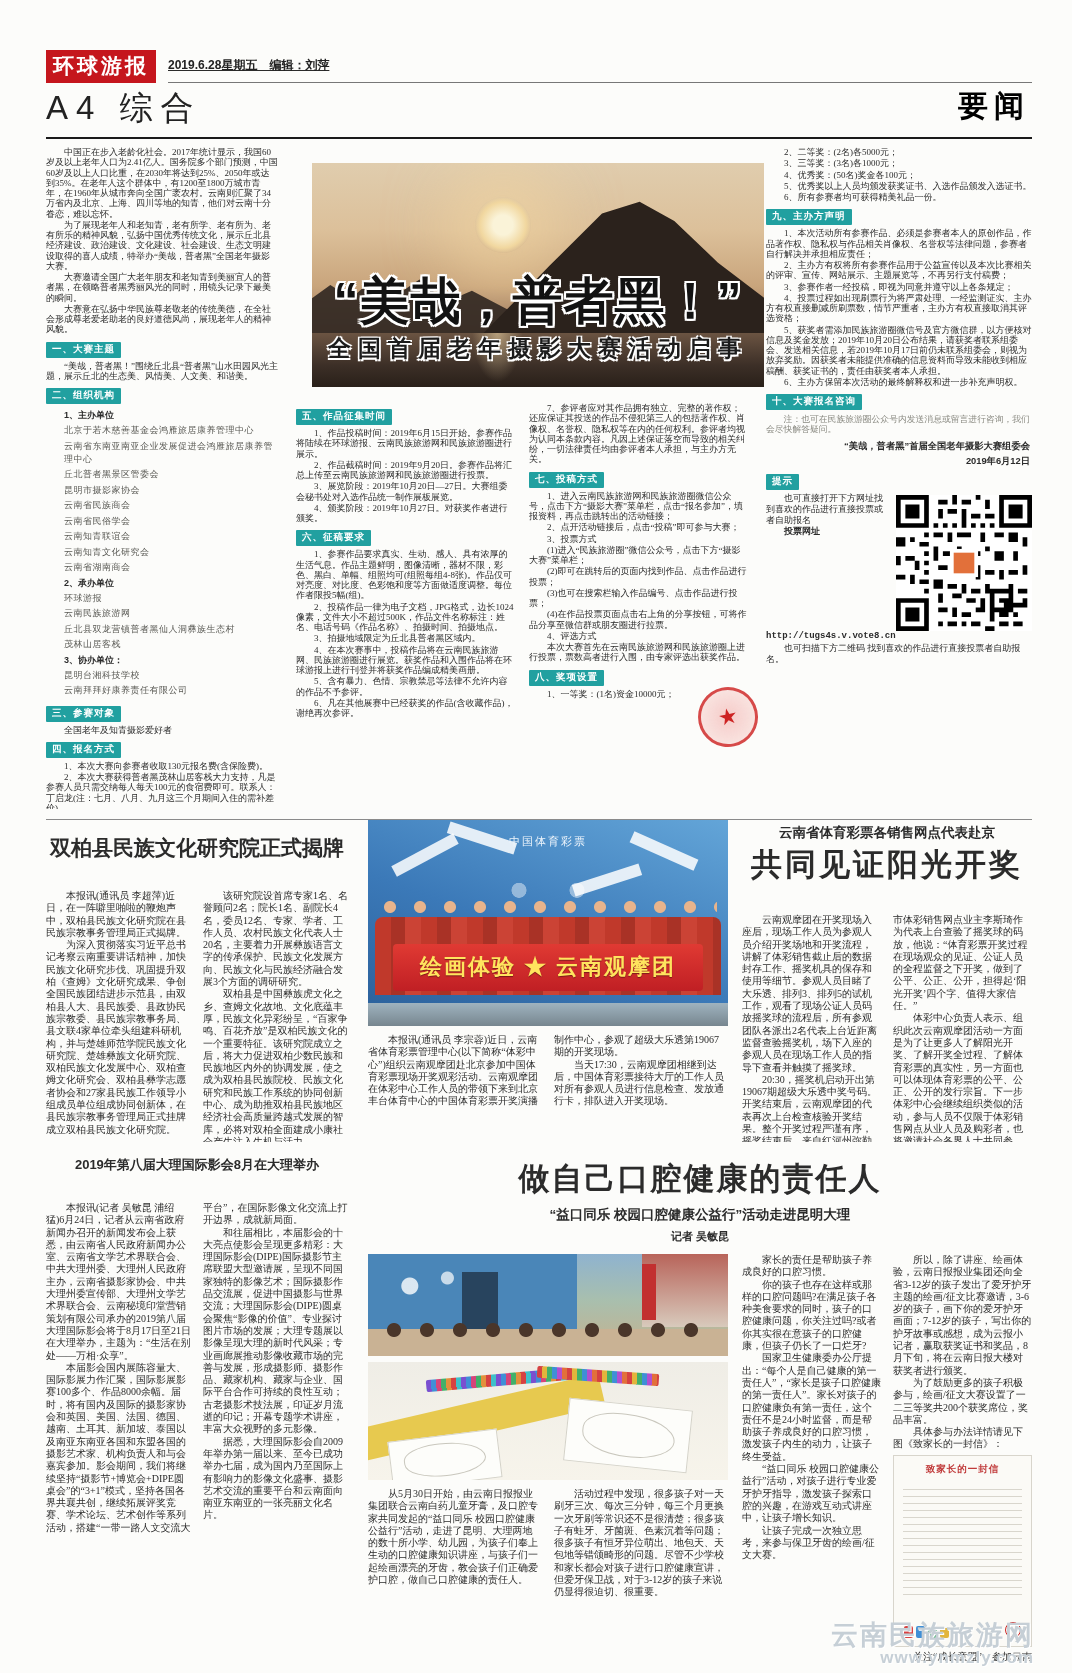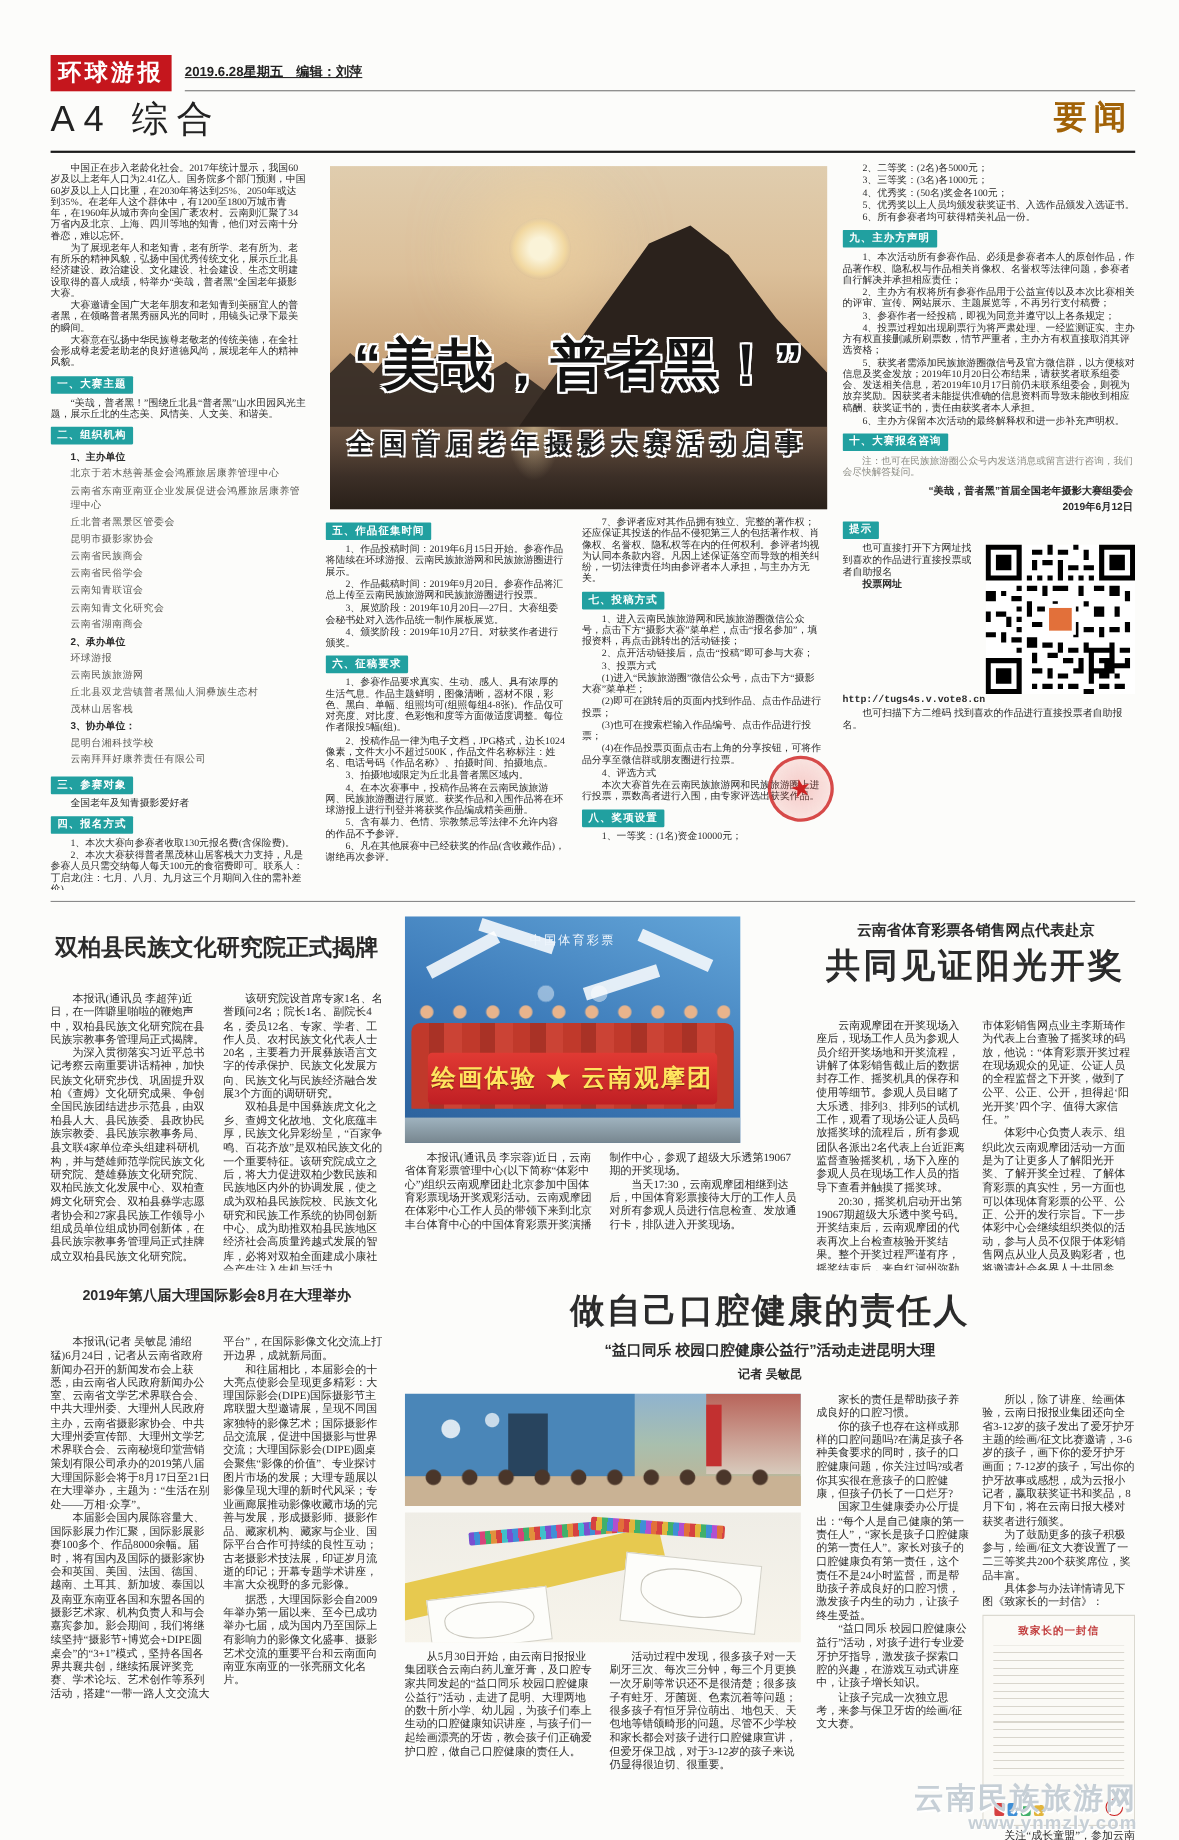--- a/index.html
+++ b/index.html
@@ -7,41 +7,41 @@
   .page{position:absolute;inset:0;background:#fcfcfa;}
   .inner{position:absolute;left:46px;top:50px;width:986px;}
 
   
   .mast{position:relative;border-bottom:2px solid #1a1a1a;padding-bottom:6px;}
   .mast-row1{display:flex;align-items:flex-end;gap:12px;}
   .logo{background:#c5161d;color:#fff;font-family:"Liberation Sans",sans-serif;font-weight:bold;font-size:21px;padding:2px 7px 3px;letter-spacing:3px;white-space:nowrap;}
   .dateline-wrap{flex:1;border-bottom:1px solid #777;padding-bottom:8px;text-decoration:underline;}
   .dateline{font-family:"Liberation Sans",sans-serif;font-weight:bold;font-size:12px;color:#222;}
   .page-label{font-family:"Liberation Sans",sans-serif;font-size:33px;letter-spacing:8px;color:#222;margin-top:3px;}
-  .section-label{position:absolute;right:2px;bottom:10px;color:#a16207;font-family:"Liberation Sans",sans-serif;font-weight:900;font-size:30px;letter-spacing:6px;}
+  .section-label{position:absolute;right:2px;bottom:10px;color:#000000;font-family:"Liberation Sans",sans-serif;font-weight:900;font-size:30px;letter-spacing:6px;}
 
   
   .annc{display:flex;gap:18px;margin-top:8px;height:662px;overflow:hidden;position:relative;}
   .a-col1{width:232px;flex:none;overflow:hidden;}
   .a-mid{width:452px;flex:none;position:relative;}
   .a-col4{width:266px;flex:none;overflow:hidden;}
   .midcols{display:flex;gap:14px;margin-top:6px;height:334px;overflow:hidden;}
   .midcols .mcol{flex:1;overflow:hidden;}
 
   .annc .p{font-size:9px;line-height:1.14;text-indent:2em;margin:0 0 1px;}
   .sh{display:inline-block;background:#21a0a0;color:#fff;font-family:"Liberation Sans",sans-serif;font-weight:bold;font-size:9.5px;padding:1px 6px 2px;margin:6px 0 3px;letter-spacing:1px;border-radius:1px;}
   .bsub{font-family:"Liberation Sans",sans-serif;font-weight:bold;font-size:9px;margin:2px 0 2px 2em;}
   .org p{font-size:9px;color:#5a5a55;margin:0 0 2.5px 2em;letter-spacing:.5px;text-indent:0;}
   .contacts p{font-family:"Liberation Sans",sans-serif;font-weight:bold;font-size:9px;margin:0 0 2px 2em;text-indent:0;}
   .note{font-size:8.8px;color:#8a8a82;line-height:1.15;text-indent:2em;margin:1px 0 0;}
   .signoff{text-align:right;font-weight:bold;font-size:9.3px;margin:6px 2px 0;font-family:"Liberation Sans",sans-serif;}
   .signoff2{text-align:right;font-weight:bold;font-size:9.3px;margin:2px 2px 0;font-family:"Liberation Sans",sans-serif;}
 
   
-  .photo-sunset{position:relative;width:452px;height:312px;margin:4px;overflow:hidden;
+  .photo-sunset{position:relative;width:452px;height:224px;margin:16px;overflow:hidden;
     background:linear-gradient(180deg,#e0cdae 0%,#dcc09a 30%,#c9a57c 55%,#93715a 75%,#4a392e 100%);}
   .sun{position:absolute;left:36%;top:15%;width:56px;height:56px;border-radius:50%;
     background:radial-gradient(circle,#faf3d8 25%,#f1d79f 58%,rgba(240,210,150,0) 75%);
     box-shadow:0 0 55px 32px rgba(243,214,160,.55);}
   .mtn-l{position:absolute;left:0;bottom:22%;width:58%;height:42%;background:#342a23;opacity:.93;
     clip-path:polygon(0 100%,0 58%,7% 44%,15% 58%,23% 38%,32% 55%,41% 38%,51% 62%,61% 50%,76% 72%,100% 100%);}
   .mtn-r{position:absolute;right:0;bottom:20%;width:64%;height:66%;background:#2b221c;
     clip-path:polygon(0 100%,9% 82%,26% 48%,44% 13%,57% 5%,69% 18%,84% 46%,100% 70%,100% 100%);}
   .water{position:absolute;left:0;bottom:0;width:100%;height:24%;
     background:radial-gradient(ellipse 36px 70px at 41% 0,rgba(244,220,170,.55),transparent 70%),
@@ -58,42 +58,42 @@
     border:3px solid rgba(205,35,35,.8);background:radial-gradient(circle,rgba(230,60,50,.25),rgba(230,60,50,.08));
     color:#cd2323;display:flex;align-items:center;justify-content:center;font-size:22px;transform:rotate(-12deg);}
 
   
   .tipwrap{overflow:hidden;}
   .qr{float:right;width:136px;height:136px;margin:2px 0 0 6px;}
   .tip-p{font-size:9px;line-height:1.2;text-indent:2em;margin:0 0 1px;}
   .url{font-family:"Liberation Mono",monospace;font-weight:bold;}
 
   
-  .bottom{margin-top:10px;border-top:1px solid #8a8a8a;padding-top:13px;display:grid;
+  .bottom{margin-top:10px;border-top:1px solid #8a8a8a;padding-top:0;display:grid;
     grid-template-columns:302px 664px;grid-template-rows:322px 505px;gap:14px 20px;}
   .cell{overflow:hidden;}
   .art .p{font-size:10px;line-height:1.23;text-indent:2em;margin:0;}
   .cols2{column-count:2;column-gap:12px;margin-top:28px;}
   .h1a{font-family:"Liberation Sans",sans-serif;font-weight:900;font-size:21px;letter-spacing:0px;text-align:center;margin:14px 0 12px;white-space:nowrap;}
   .h1b{font-family:"Liberation Sans",sans-serif;font-weight:900;font-size:21.5px;text-align:center;margin:10px 0 4px;white-space:nowrap;}
   .sub-b{font-family:"Liberation Sans",sans-serif;font-weight:bold;font-size:13px;text-align:center;margin:0 0 12px;}
   .kicker{font-family:"Liberation Sans",sans-serif;font-weight:bold;font-size:13.5px;text-align:center;margin:4px 0 2px;}
   .h1c{font-family:"Liberation Sans",sans-serif;font-weight:900;font-size:31px;text-align:center;letter-spacing:3px;margin:0 0 12px;white-space:nowrap;}
   .h1d{font-family:"Liberation Sans",sans-serif;font-weight:900;font-size:31px;text-align:center;letter-spacing:2px;margin:2px 0 6px;white-space:nowrap;}
   .sub-c{font-family:"Liberation Sans",sans-serif;font-weight:bold;font-size:13.5px;text-align:center;margin:0 0 5px;}
   .byline{font-family:"Liberation Sans",sans-serif;font-weight:bold;font-size:11px;text-align:center;margin:0 0 10px;}
 
   
   .t-flex{display:flex;gap:14px;}
   .t-left{width:360px;flex:none;}
   .t-right{flex:1;overflow:hidden;}
   .t-text{height:96px;overflow:hidden;margin-top:8px;}
   .t-right .cols2{height:238px;overflow:hidden;}
 
-  .photo-lottery{position:relative;width:305px;height:206px;margin:0;overflow:hidden;
+  .photo-lottery{position:relative;width:360px;height:206px;margin:0;overflow:hidden;
     background:linear-gradient(200deg,#63a5d8 0%,#3b79b8 55%,#2a5f99 100%);}
   .ribbon{position:absolute;background:rgba(255,255,255,.85);width:70px;height:12px;}
   .r1{left:6%;top:14%;transform:rotate(-28deg);}
   .r2{left:22%;top:6%;transform:rotate(18deg);}
   .r3{right:8%;top:12%;transform:rotate(24deg);}
   .r4{right:24%;top:26%;transform:rotate(-18deg);}
   .lot-brand{position:absolute;top:7%;left:0;right:0;text-align:center;color:#eef5fc;font-family:"Liberation Sans",sans-serif;font-size:11px;letter-spacing:2px;}
   .lot-machines{position:absolute;top:22%;left:34%;width:32%;height:22%;background:
     radial-gradient(circle 12px at 25% 55%,rgba(255,255,255,.55) 60%,transparent 65%),
     radial-gradient(circle 12px at 75% 55%,rgba(255,255,255,.55) 60%,transparent 65%);opacity:.8;}

